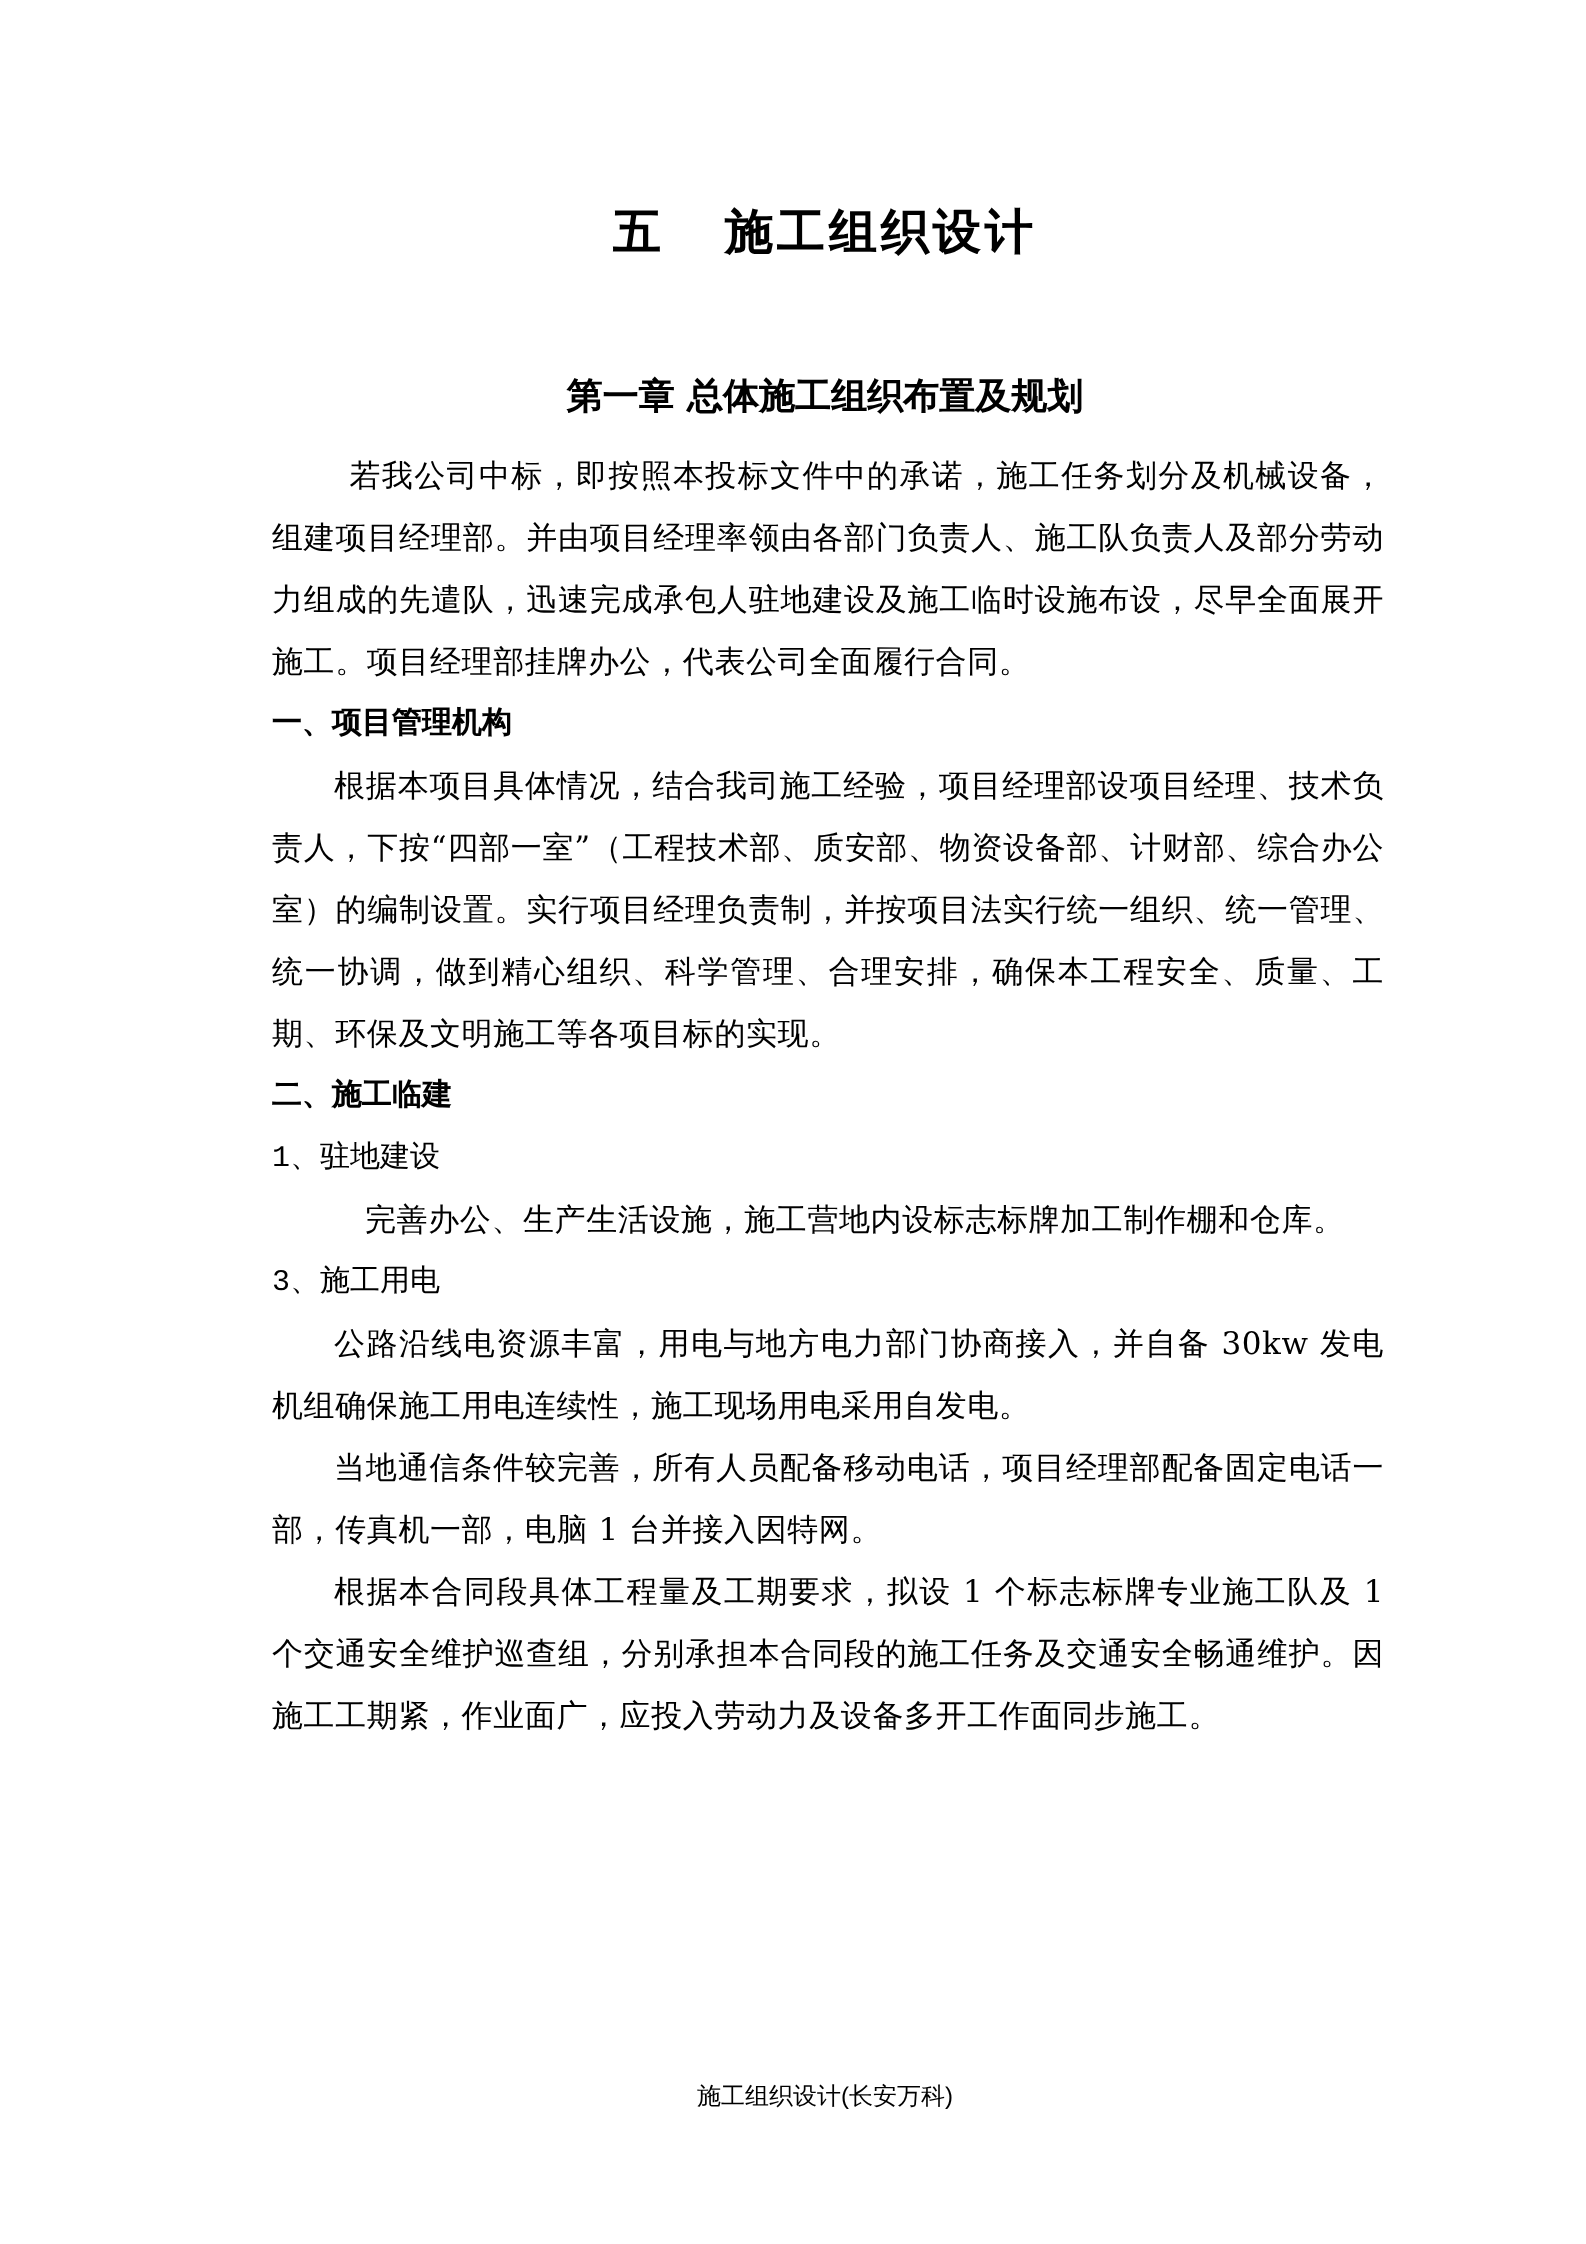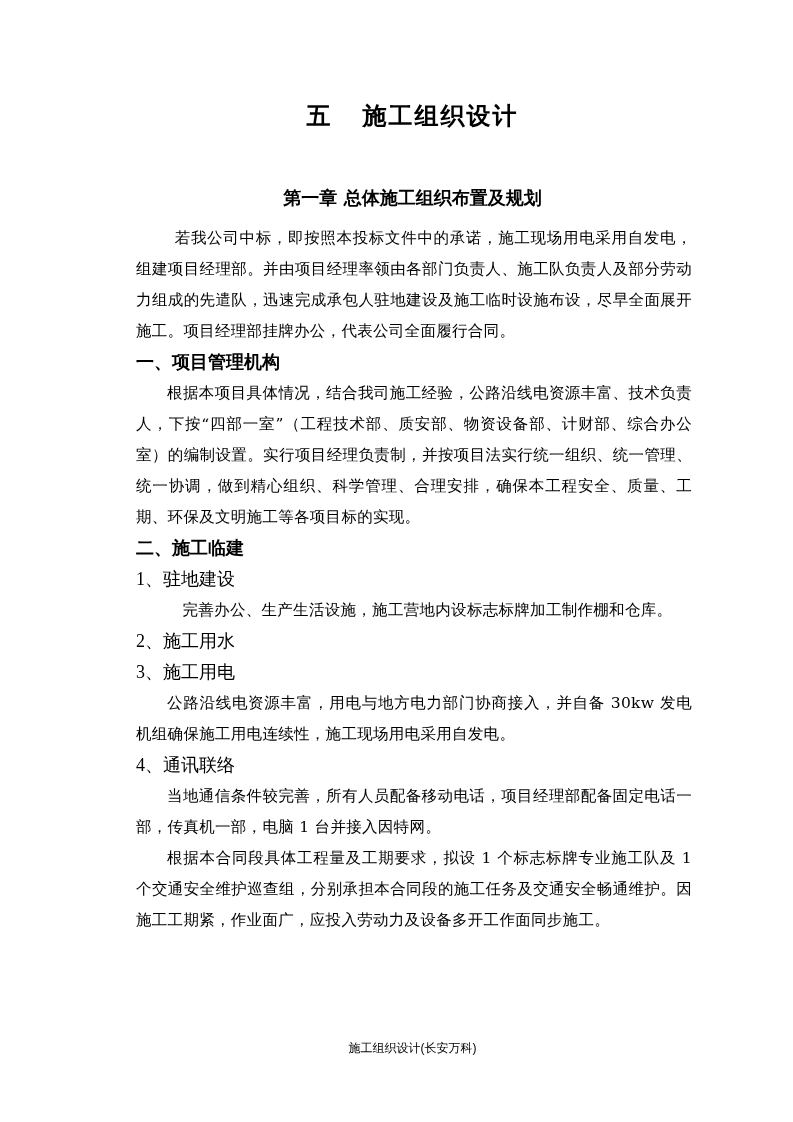--- a/index.html
+++ b/index.html
@@ -14,54 +14,52 @@
     position: absolute; top: 186px; left: 0; width: 793px; text-align: center;
     font-family: "DejaVu Sans", sans-serif; font-weight: bold; font-size: 18px;
   }
   .body { position: absolute; left: 120px; top: 223px; width: 556px; }
   .para {
     font-family: "DejaVu Serif", serif; font-size: 15.5px; line-height: 31px;
     text-align: justify; text-indent: 2em; margin: 0; letter-spacing: 0.3px;
   }
   .para.indent3 { text-indent: 3em; }
   .h {
-    font-family: Liberation Serif, serif; font-size: 18px; line-height: 31px; margin: 0;
+    font-family: Liberation Mono, monospace; font-size: 15px; line-height: 31px; margin: 0;
   }
   .h.bold { font-weight: bold; }
   .footer {
     position: absolute; top: 1040px; left: 0; width: 793px; text-align: center;
     font-family: Liberation Sans, sans-serif; font-size: 12px;
   }
 </style>
 </head>
 <body>
 
 <div class="page">
   <div class="title">
     <span class="num">五</span><span>施工组织设计</span>
   </div>
 
   <div class="chapter">第一章 总体施工组织布置及规划</div>
 
   <div class="body">
-    <p class="para" style="text-indent:2.5em">若我公司中标，即按照本投标文件中的承诺，施工现场用电采用自发电，组建项目经理部。并由项目经理率领由各部门负责人、施工队负责人及部分劳动力组成的先遣队，迅速完成承包人驻地建设及施工临时设施布设，尽早全面展开施工。项目经理部挂牌办公，代表公司全面履行合同。</p>
+    <p class="para" style="text-indent:2.5em">若我公司中标，即按照本投标文件中的承诺，施工任务划分及机械设备，组建项目经理部。并由项目经理率领由各部门负责人、施工队负责人及部分劳动力组成的先遣队，迅速完成承包人驻地建设及施工临时设施布设，尽早全面展开施工。项目经理部挂牌办公，代表公司全面履行合同。</p>
 
     <p class="h bold">一、项目管理机构</p>
-    <p class="para">根据本项目具体情况，结合我司施工经验，公路沿线电资源丰富、技术负责人，下按“四部一室”（工程技术部、质安部、物资设备部、计财部、综合办公室）的编制设置。实行项目经理负责制，并按项目法实行统一组织、统一管理、统一协调，做到精心组织、科学管理、合理安排，确保本工程安全、质量、工期、环保及文明施工等各项目标的实现。</p>
+    <p class="para">根据本项目具体情况，结合我司施工经验，项目经理部设项目经理、技术负责人，下按“四部一室”（工程技术部、质安部、物资设备部、计财部、综合办公室）的编制设置。实行项目经理负责制，并按项目法实行统一组织、统一管理、统一协调，做到精心组织、科学管理、合理安排，确保本工程安全、质量、工期、环保及文明施工等各项目标的实现。</p>
 
     <p class="h bold">二、施工临建</p>
 
     <p class="h">1、驻地建设</p>
     <p class="para indent3">完善办公、生产生活设施，施工营地内设标志标牌加工制作棚和仓库。</p>
 
-    <p class="h">2、施工用水</p>
 
     <p class="h">3、施工用电</p>
     <p class="para">公路沿线电资源丰富，用电与地方电力部门协商接入，并自备 30kw 发电机组确保施工用电连续性，施工现场用电采用自发电。</p>
 
-    <p class="h">4、通讯联络</p>
     <p class="para">当地通信条件较完善，所有人员配备移动电话，项目经理部配备固定电话一部，传真机一部，电脑 1 台并接入因特网。</p>
 
     <p class="para">根据本合同段具体工程量及工期要求，拟设 1 个标志标牌专业施工队及 1 个交通安全维护巡查组，分别承担本合同段的施工任务及交通安全畅通维护。因施工工期紧，作业面广，应投入劳动力及设备多开工作面同步施工。</p>
   </div>
 
   <div class="footer">施工组织设计(长安万科)</div>
 </div>
 
 </body></html>

